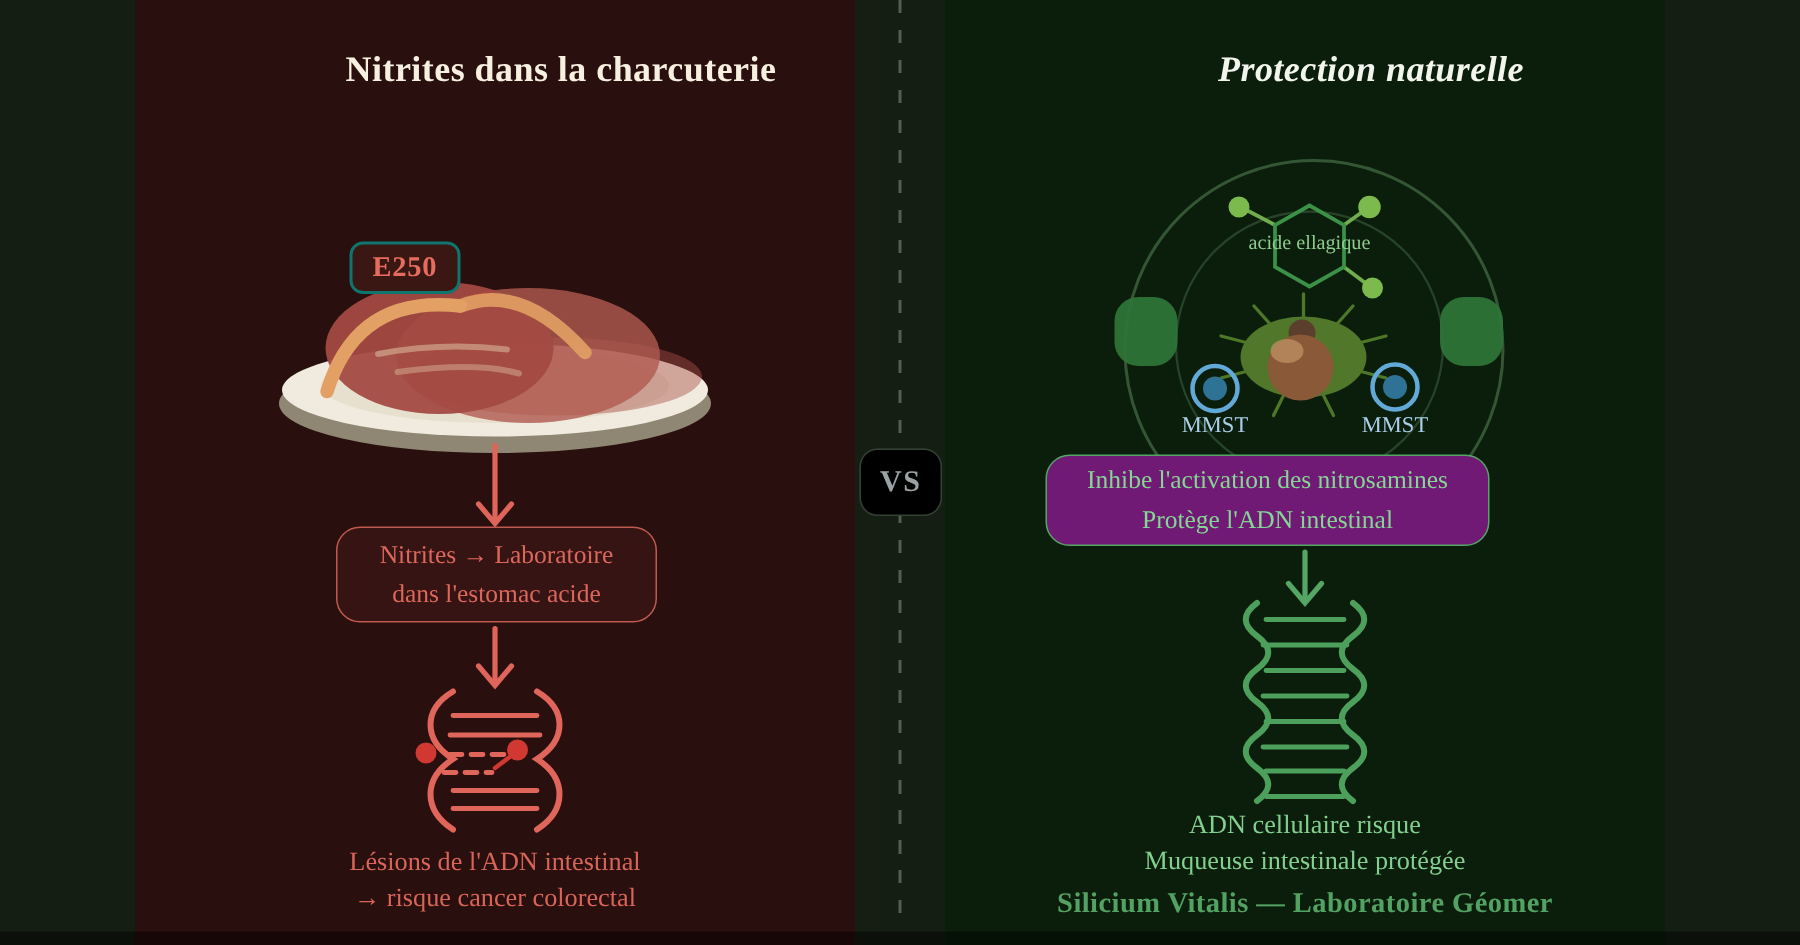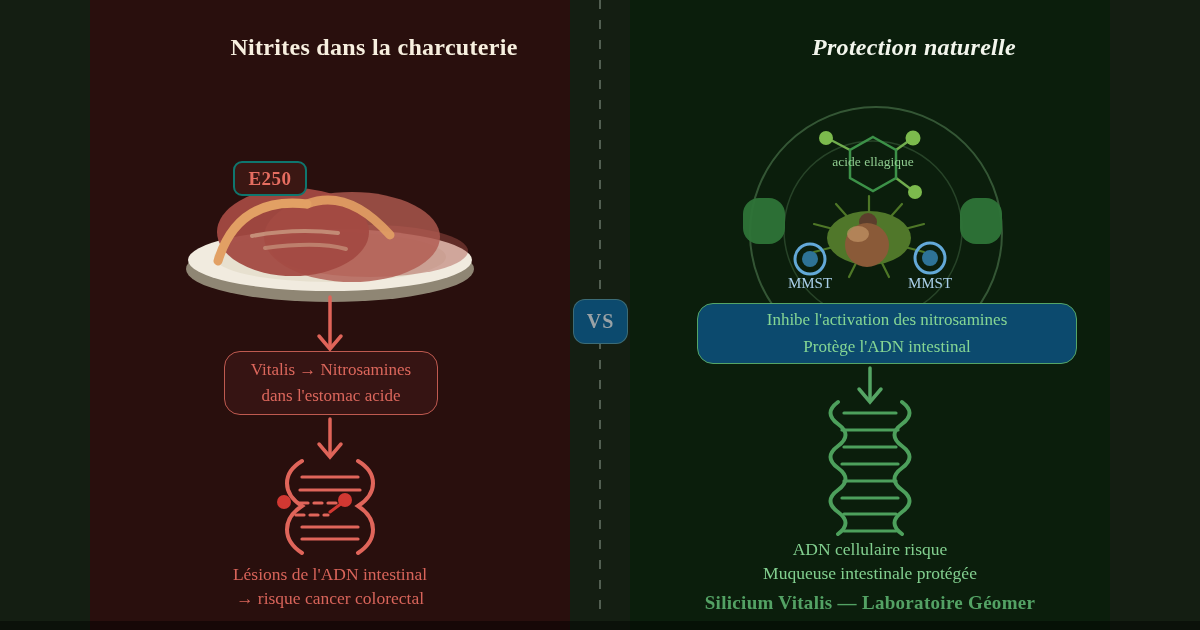--- a/index.html
+++ b/index.html
@@ -30,41 +30,41 @@
     box-sizing:border-box;border:1.5px solid #bf5a50;border-radius:16px;
     background:#361413;color:#dc675c;font-size:17px;line-height:1.55;
     display:flex;flex-direction:column;align-items:center;justify-content:center;
     text-align:center;
   }
   .left-outcome{
     position:absolute;left:0;top:563px;width:100%;text-align:center;
     color:#d8645a;font-size:17.5px;line-height:1.35;
   }
   .benefit-box{
-    position:absolute;left:67px;top:303px;width:380px;height:61px;
+    position:absolute;left:67px;top:303px;width:296px;height:61px;
     box-sizing:border-box;border:1.5px solid #55a566;border-radius:16px;
-    background:#0c4a6e;color:#85d694;font-size:17px;line-height:1.55;
+    background:#701a75;color:#85d694;font-size:17px;line-height:1.55;
     display:flex;flex-direction:column;align-items:center;justify-content:center;
     text-align:center;
   }
   .right-outcome{
     position:absolute;left:0;top:538px;width:100%;text-align:center;
     color:#82cf8f;font-size:17.5px;line-height:1.35;
   }
   .brand-line{
     margin-top:5px;color:#53a264;font-size:19px;font-weight:bold;letter-spacing:.3px;
   }
   #divider-line{
     position:absolute;left:599px;top:0;width:2px;height:618px;
     background:repeating-linear-gradient(to bottom,
       rgba(158,173,158,.45) 0 9px, transparent 9px 20px);
   }
   #vs-badge{
     position:absolute;left:573px;top:299px;width:55px;height:45px;
-    box-sizing:border-box;background:#0c4a6e;
+    box-sizing:border-box;background:#000000;
     border:1.5px solid rgba(132,160,132,.4);border-radius:12px;
     color:#9aa2a6;font-size:20px;font-weight:bold;letter-spacing:1px;
     display:flex;align-items:center;justify-content:center;z-index:5;
   }
   #bottom-vignette{
     position:absolute;left:0;bottom:0;width:100%;height:9px;
     background:rgba(0,0,0,.42);z-index:6;
   }
   text{font-family:"Liberation Serif","DejaVu Serif",serif;}
 </style>
@@ -114,21 +114,21 @@
       <circle cx="255" cy="500" r="7" fill="#d23832"></circle>
       <path d="M240,512 L252,503" stroke="#d23832" stroke-width="3" stroke-linecap="round"></path>
     </g>
   </svg>
 
   <div class="e250-badge">
     <span>E250</span>
   </div>
 
   <div class="process-box">
-    <span>Vitalis → Nitrosamines</span>
+    <span>Nitrites → Laboratoire</span>
     <span>dans l'estomac acide</span>
   </div>
 
   <div class="left-outcome">
     <div>Lésions de l'ADN intestinal</div>
     <div>→ risque cancer colorectal</div>
   </div>
 </div>
 
 <div class="panel" id="panel-right">

